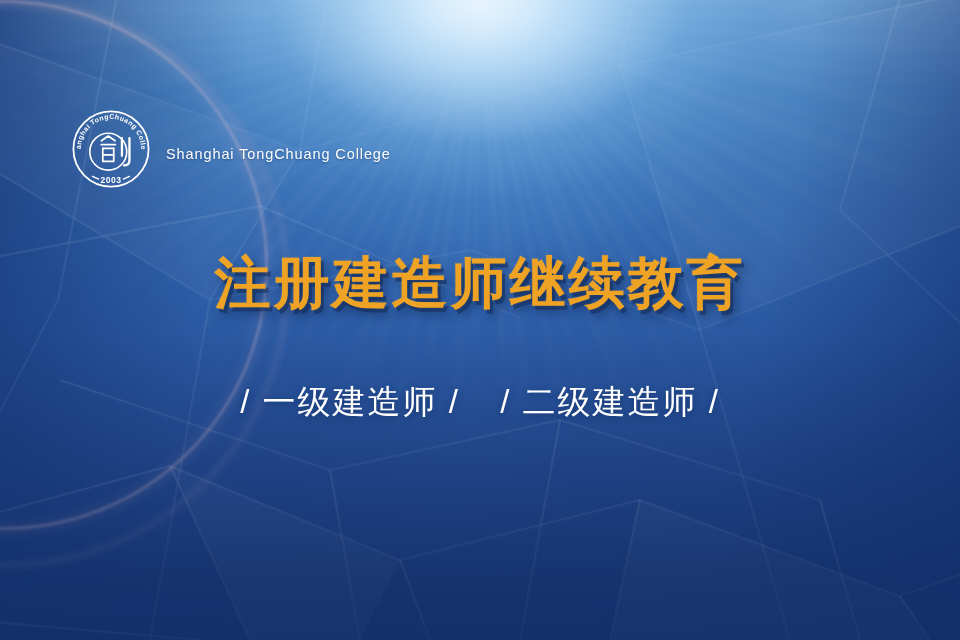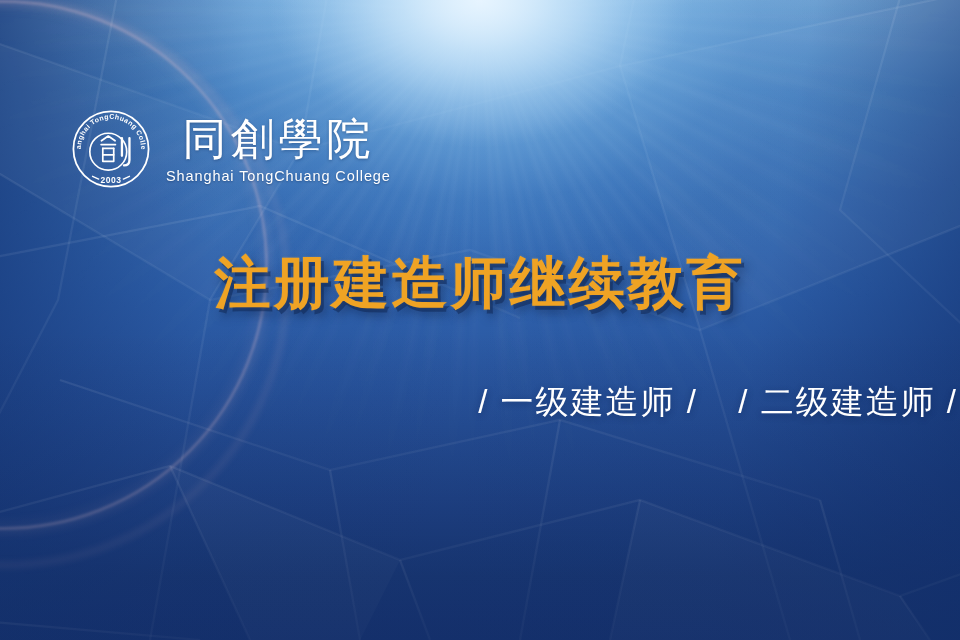--- a/index.html
+++ b/index.html
@@ -202,21 +202,21 @@
       5px 7px 10px rgba(10,30,70,0.50),
       0 0 2px rgba(255,205,110,0.35);
   }
 
   
   #subtitle {
     position: absolute;
     left: 0;
     right: 0;
     top: 380px;
-    text-align: right;
+    text-align: center;
     font-size: 33px;
     font-weight: 400;
     letter-spacing: 2px;
     color: #ffffff;
     white-space: nowrap;
     text-shadow: 0 2px 6px rgba(10,32,76,0.45);
   }
   #subtitle .sub-seg { margin: 0 2px; }
   #subtitle .sub-gap { display: inline-block; width: 14px; }
 </style>
@@ -308,21 +308,20 @@
 
           <g stroke="#ffffff" fill="none" stroke-width="2" stroke-linecap="round">
             <path d="M 33 100 L 42 104"></path>
             <path d="M 87 100 L 78 104"></path>
           </g>
           <text x="60" y="110" text-anchor="middle" font-family="Liberation Sans, sans-serif" font-size="12.5" font-weight="bold" fill="#ffffff" letter-spacing="0.8">2003</text>
         </svg>
       </div>
 
       <div id="logo-wordmark">
-        <div id="logo-cn">同創學院</div>
         <div id="logo-en">Shanghai TongChuang College</div>
       </div>
 
     </div>
 
     <div id="headline">注册建造师继续教育</div>
 
     <div id="subtitle">
       <span class="sub-seg">/ 一级建造师 /</span>
       <span class="sub-gap"></span>

